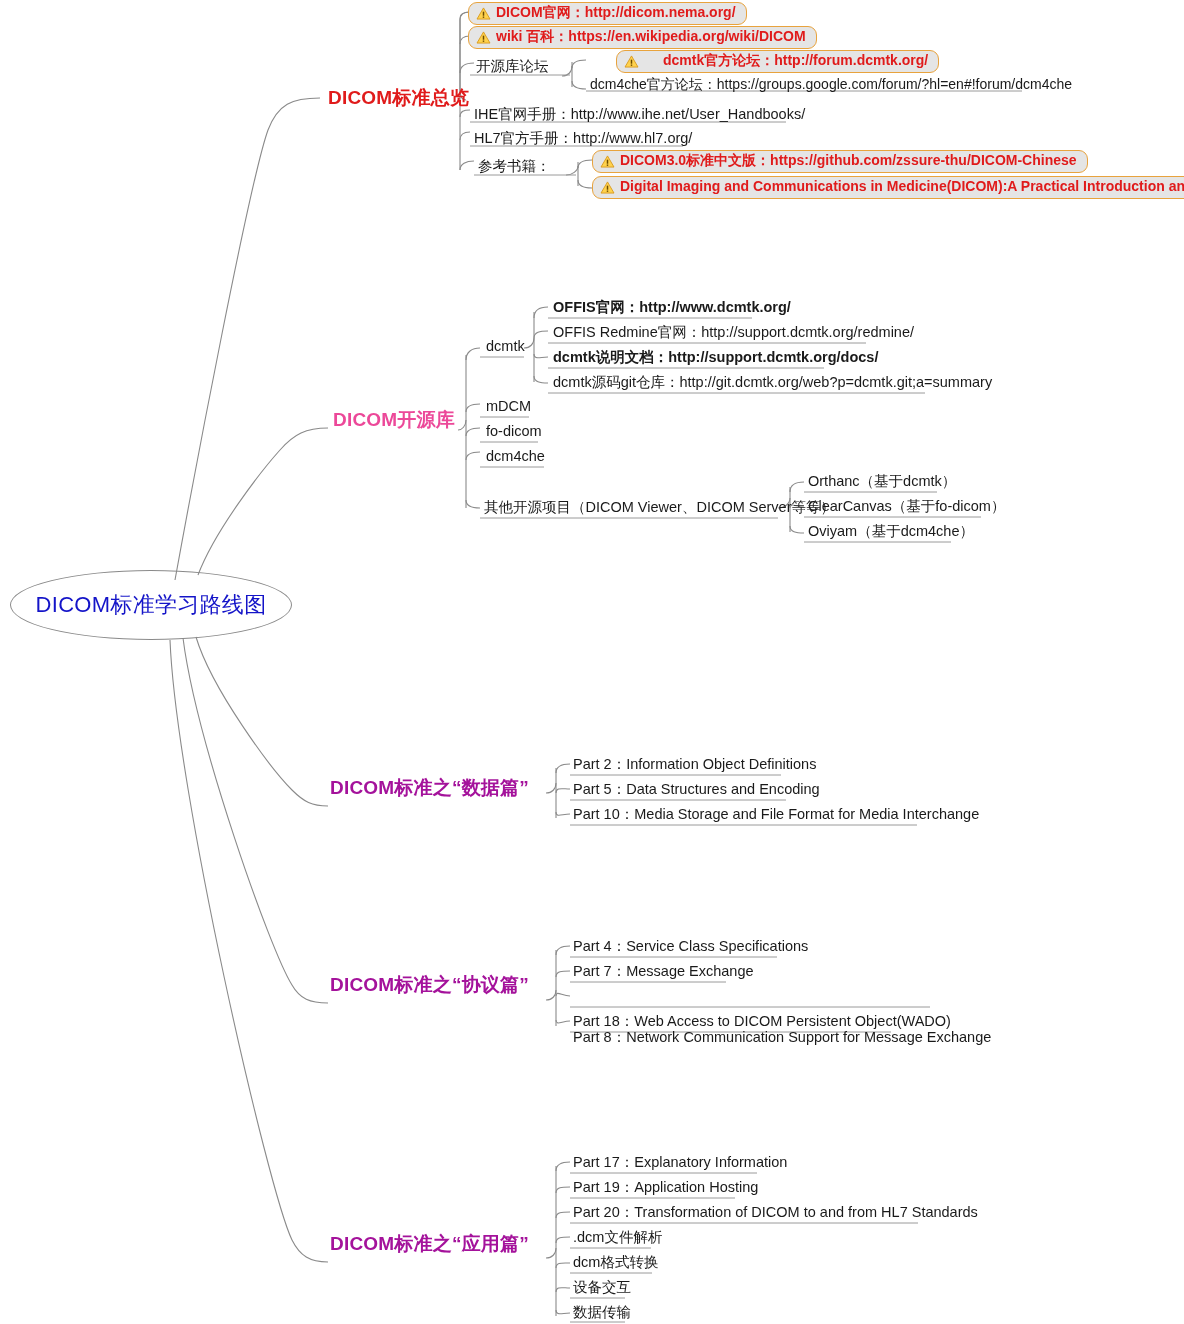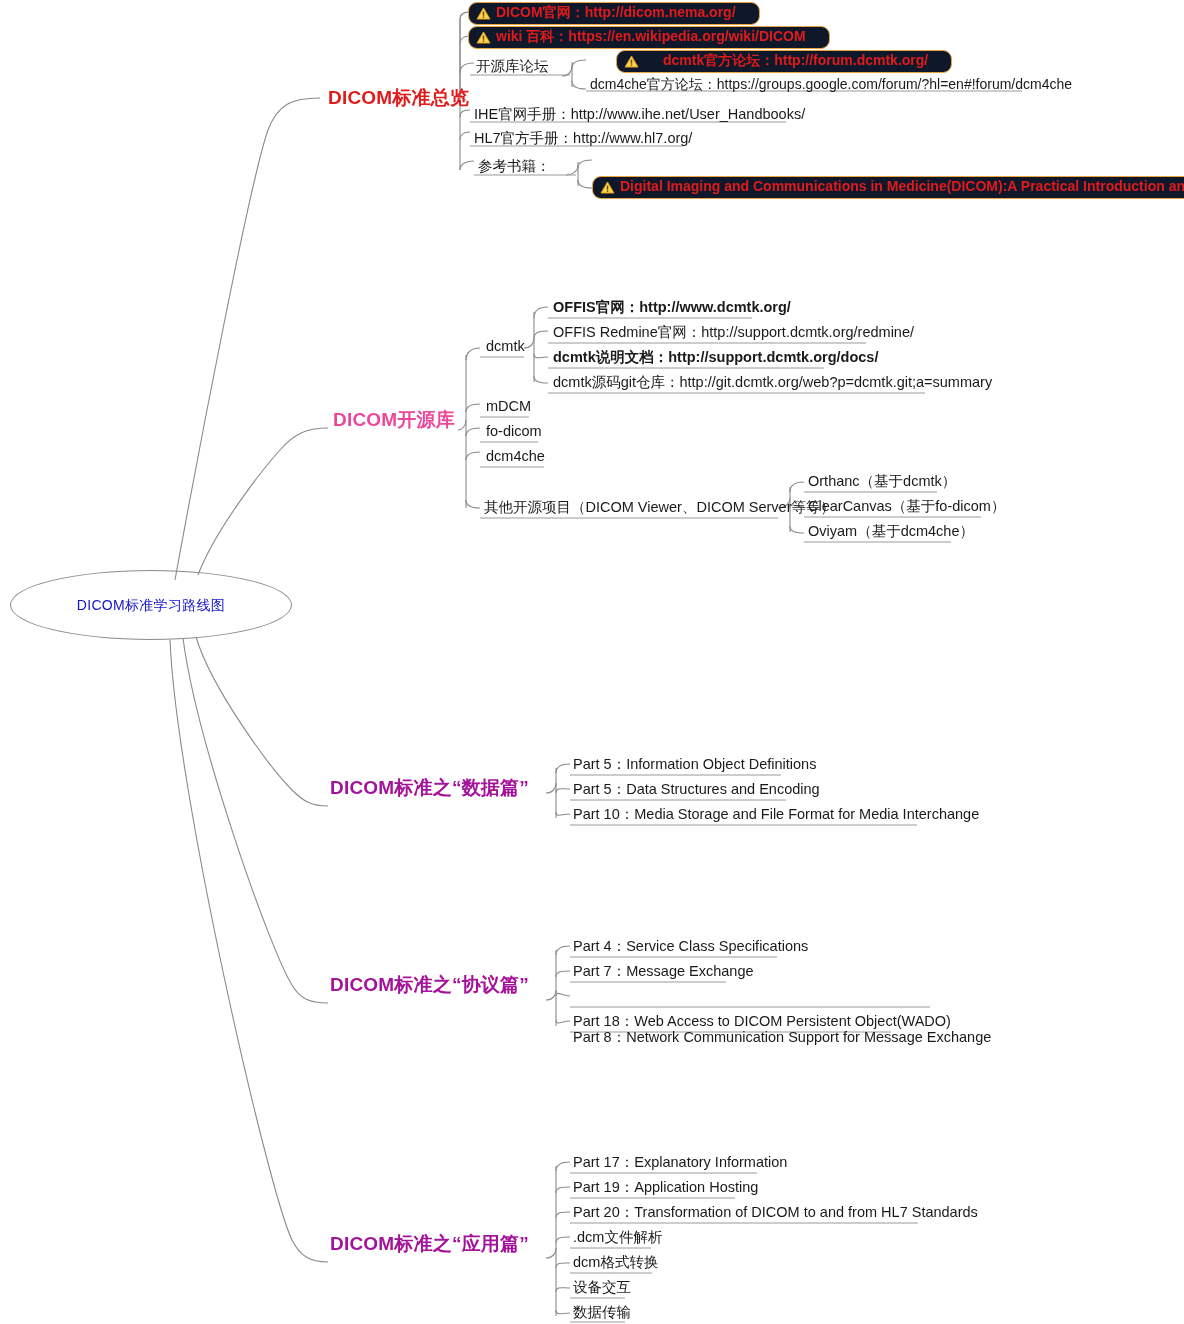--- a/index.html
+++ b/index.html
@@ -38,21 +38,21 @@
     height: 70px;
     border: 1px solid #8a8a8a;
     border-radius: 50% / 50%;
     box-sizing: border-box;
     display: flex;
     align-items: center;
     justify-content: center;
   }
   .root-label {
     color: #1414c8;
-    font-size: 14px;
+    font-size: 22px;
     letter-spacing: .3px;
   }
   
   .branch-title {
     font-weight: bold;
     font-size: 19px;
     letter-spacing: .2px;
     padding-bottom: 2px;
   }
   .bt-red    { color: #e01b1b; }
@@ -65,25 +65,25 @@
     color: #1a1a1a;
     padding: 1px 2px 2px 2px;
   }
   .leaf.b { font-weight: bold; }
   .leaf.sm { font-size: 14px; }
 
   
   .wbox {
     border: 1px solid #e8a33d;
     border-radius: 9px;
-    background: #0f172a;
+    background: #e5e5e5;
     color: #e01b1b;
     font-weight: bold;
     font-size: 14px;
-    padding: 3px 23px 4px 7px;
+    padding: 3px 10px 4px 7px;
     display: flex;
     align-items: center;
     gap: 5px;
     box-sizing: border-box;
   }
   .wbox .wtxt { position: relative; top: -1px; }
   .warn-icon { flex: 0 0 auto; display: block; }
 </style>
 </head>
 <body>
@@ -252,20 +252,28 @@
   </div>
 
   <div class="node leaf" style="left:472px; top:130px;">
     <span>HL7官方手册：http://www.hl7.org/</span>
   </div>
 
   <div class="node leaf" style="left:476px; top:158px;">
     <span>参考书籍：</span>
   </div>
 
+  <div class="node wbox" style="left:592px; top:150px;">
+    <svg class="warn-icon" width="15" height="13" viewBox="0 0 16 14">
+      <path d="M8 1 L15 13 L1 13 Z" fill="#ffd24d" stroke="#d89a20" stroke-width="1"></path>
+      <rect x="7.2" y="5" width="1.6" height="4.4" fill="#6b4a00"></rect>
+      <rect x="7.2" y="10.2" width="1.6" height="1.5" fill="#6b4a00"></rect>
+    </svg>
+    <span class="wtxt">DICOM3.0标准中文版：https://github.com/zssure-thu/DICOM-Chinese</span>
+  </div>
 
   <div class="node wbox" style="left:592px; top:176px;">
     <svg class="warn-icon" width="15" height="13" viewBox="0 0 16 14">
       <path d="M8 1 L15 13 L1 13 Z" fill="#ffd24d" stroke="#d89a20" stroke-width="1"></path>
       <rect x="7.2" y="5" width="1.6" height="4.4" fill="#6b4a00"></rect>
       <rect x="7.2" y="10.2" width="1.6" height="1.5" fill="#6b4a00"></rect>
     </svg>
     <span class="wtxt">Digital Imaging and Communications in Medicine(DICOM):A Practical Introduction and Survival Guide</span>
   </div>
 
@@ -319,21 +327,21 @@
 
   <div class="node leaf" style="left:806px; top:523px;">
     <span>Oviyam（基于dcm4che）</span>
   </div>
 
   <div class="node branch-title bt-purple" style="left:330px; top:778px;">
     <span>DICOM标准之“数据篇”</span>
   </div>
 
   <div class="node leaf" style="left:571px; top:756px;">
-    <span>Part 5：Information Object Definitions</span>
+    <span>Part 2：Information Object Definitions</span>
   </div>
   <div class="node leaf" style="left:571px; top:781px;">
     <span>Part 5：Data Structures and Encoding</span>
   </div>
   <div class="node leaf" style="left:571px; top:806px;">
     <span>Part 10：Media Storage and File Format for Media Interchange</span>
   </div>
 
   <div class="node branch-title bt-purple" style="left:330px; top:975px;">
     <span>DICOM标准之“协议篇”</span>

